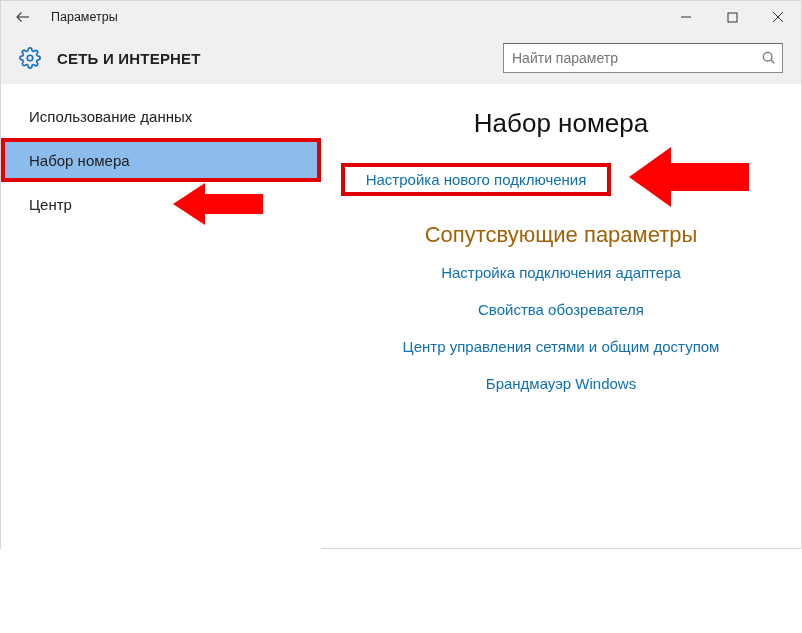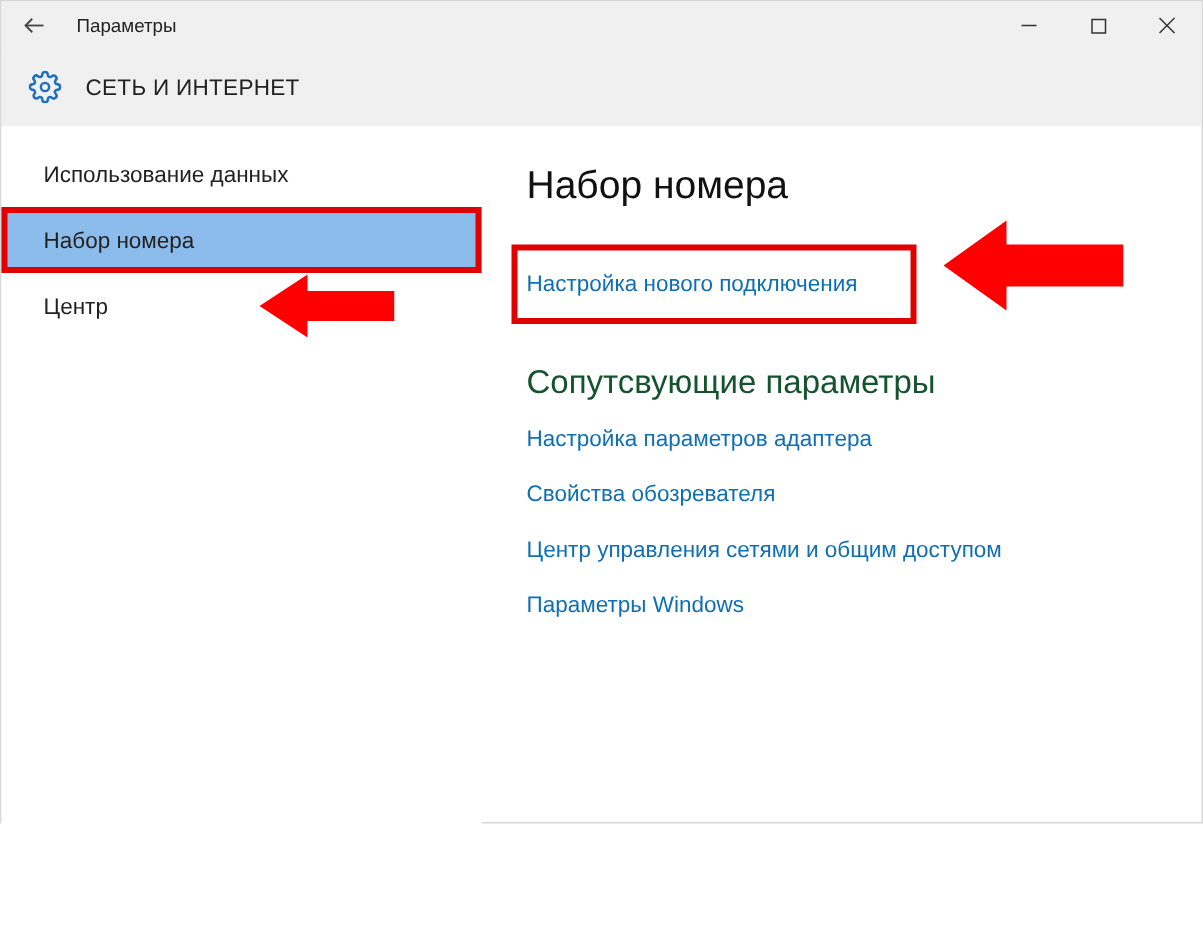--- a/index.html
+++ b/index.html
@@ -69,21 +69,21 @@
   }
   .gear {
     width: 22px;
     height: 22px;
     color: #1a6fbf;
     margin-right: 16px;
     flex: 0 0 auto;
   }
   .section-title {
     font-size: 15px;
-    font-weight: 400;
+    font-weight: 700;
     letter-spacing: 0.2px;
     color: #222;
   }
   .search-wrap {
     margin-left: auto;
     width: 280px;
     position: relative;
   }
   .search-input {
     width: 100%;
@@ -104,20 +104,21 @@
     transform: translateY(-50%);
     color: #777;
     width: 16px;
     height: 16px;
   }
 
   
   .body {
     display: flex;
     height: calc(633px - 32px - 50px - 2px);
+    text-align: center;
   }
   .sidebar {
     width: 320px;
     background: #fff;
     padding-top: 10px;
   }
   .sidebar-item {
     height: 44px;
     display: flex;
     align-items: center;
@@ -142,32 +143,32 @@
   .content h1 {
     font-size: 26px;
     font-weight: 400;
     margin: 6px 0 24px 0;
     color: #111;
   }
   .content h2 {
     font-size: 22px;
     font-weight: 400;
     margin: 26px 0 16px 0;
-    color: #14532d;
+    color: #a16207;
   }
   .link {
     display: block;
     font-size: 15px;
     color: #0f6fb3;
     margin: 0 0 20px 0;
     cursor: pointer;
   }
   .link.highlighted {
     border: 4px solid #e10000;
-    padding: 14px 6px;
+    padding: 4px 6px;
     margin: 0 0 4px -10px;
     width: 270px;
     box-sizing: border-box;
   }
 
   
   .arrow {
     position: absolute;
     pointer-events: none;
   }
@@ -206,20 +207,29 @@
   </div>
 
   <div class="headerbar">
     <span class="gear">
       <svg viewBox="0 0 24 24" width="22" height="22" fill="none" stroke="currentColor" stroke-width="1.8">
         <circle cx="12" cy="12" r="3"></circle>
         <path d="M19.4 15a1.7 1.7 0 0 0 .34 1.87l.06.06a2 2 0 1 1-2.83 2.83l-.06-.06a1.7 1.7 0 0 0-1.87-.34 1.7 1.7 0 0 0-1 1.55V21a2 2 0 0 1-4 0v-.09a1.7 1.7 0 0 0-1-1.55 1.7 1.7 0 0 0-1.87.34l-.06.06a2 2 0 1 1-2.83-2.83l.06-.06A1.7 1.7 0 0 0 4.6 15a1.7 1.7 0 0 0-1.55-1H3a2 2 0 0 1 0-4h.09A1.7 1.7 0 0 0 4.6 9a1.7 1.7 0 0 0-.34-1.87l-.06-.06A2 2 0 1 1 7.03 4.24l.06.06A1.7 1.7 0 0 0 9 4.6a1.7 1.7 0 0 0 1-1.55V3a2 2 0 0 1 4 0v.09c0 .67.4 1.27 1 1.55a1.7 1.7 0 0 0 1.87-.34l.06-.06a2 2 0 1 1 2.83 2.83l-.06.06A1.7 1.7 0 0 0 19.4 9c.28.6.88 1 1.55 1H21a2 2 0 0 1 0 4h-.09a1.7 1.7 0 0 0-1.55 1z"></path>
       </svg>
     </span>
     <span class="section-title">СЕТЬ И ИНТЕРНЕТ</span>
+    <div class="search-wrap">
+      <input class="search-input" type="text" placeholder="Найти параметр" style="">
+      <span class="search-icon">
+        <svg width="16" height="16" viewBox="0 0 24 24" fill="none" stroke="currentColor" stroke-width="2">
+            <circle cx="10" cy="10" r="6.5"></circle>
+            <line x1="20" y1="20" x2="15" y2="15"></line>
+          </svg>
+      </span>
+    </div>
   </div>
 
   <div class="body">
     <div class="sidebar">
       <div class="sidebar-item">
         <span>Использование данных</span>
       </div>
       <div class="sidebar-item selected">
         <span>Набор номера</span>
       </div>
@@ -228,24 +238,24 @@
       </div>
     </div>
 
     <div class="content">
       <h1>Набор номера</h1>
 
       <span class="link highlighted">Настройка нового подключения</span>
 
       <h2>Сопутсвующие параметры</h2>
 
-      <span class="link">Настройка параметров адаптера</span>
+      <span class="link">Настройка подключения адаптера</span>
       <span class="link">Свойства обозревателя</span>
       <span class="link">Центр управления сетями и общим доступом</span>
-      <span class="link">Параметры Windows</span>
+      <span class="link">Брандмауэр Windows</span>
     </div>
   </div>
 
   <svg class="arrow" style="left:172px; top:178px;" width="90" height="50" viewBox="0 0 90 50">
     <polygon points="0,25 32,4 32,15 90,15 90,35 32,35 32,46" fill="#ff0000"></polygon>
   </svg>
   <svg class="arrow" style="left:628px; top:144px;" width="120" height="64" viewBox="0 0 120 64">
     <polygon points="0,32 42,2 42,18 120,18 120,46 42,46 42,62" fill="#ff0000"></polygon>
   </svg>
 

